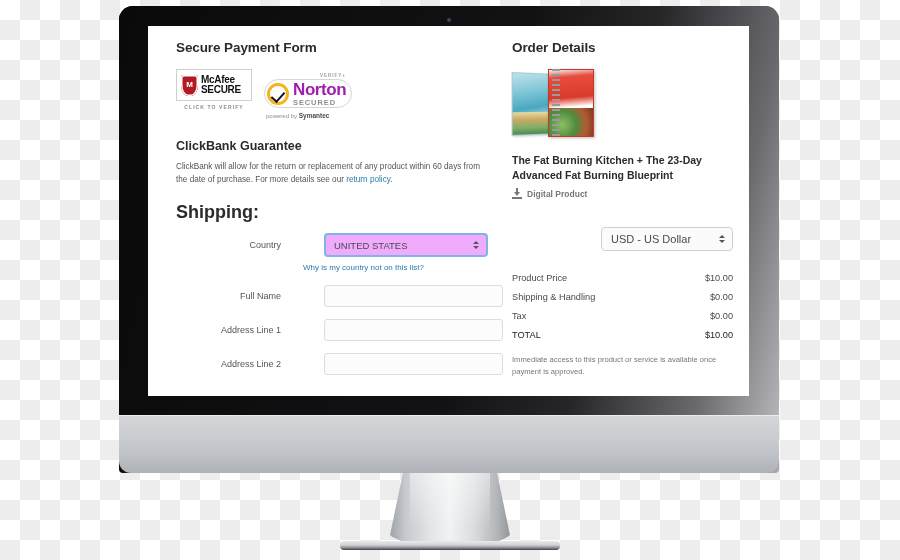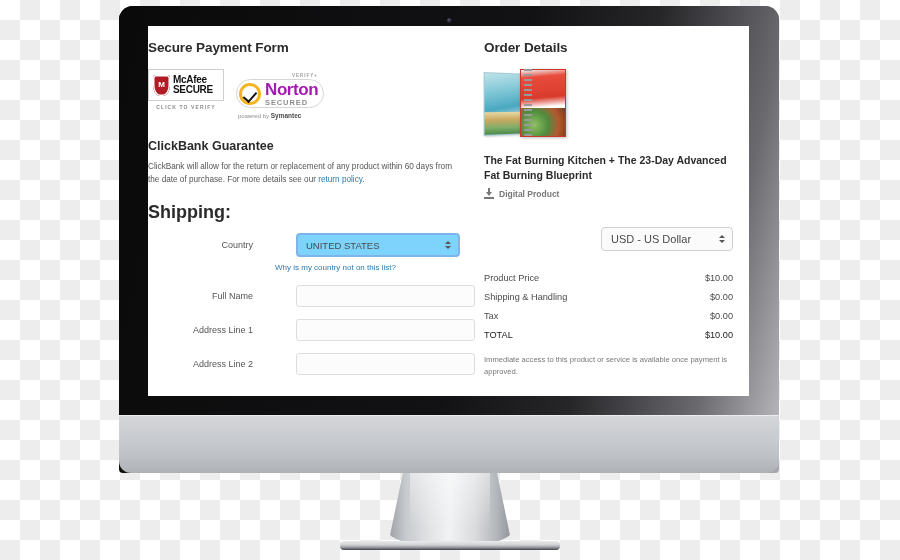--- a/index.html
+++ b/index.html
@@ -111,20 +111,21 @@
   }
 
   
   .page {
     position: absolute;
     inset: 0;
     padding: 14px 16px 0 0;
     display: flex;
     gap: 18px;
     color: #333;
+    margin-left: 28px;
   }
   .col-left  { width: 312px; flex: 0 0 312px; }
   .col-right { flex: 1; padding-left: 6px; }
 
   h2.section-title {
     font-size: 13.5px;
     font-weight: bold;
     color: #2b2b2b;
     letter-spacing: -.1px;
     margin-bottom: 14px;
@@ -218,21 +219,21 @@
     height: 22px;
     border: 1px solid #dddddd;
     border-radius: 3px;
     background: #fcfcfc;
   }
   .select-wrap {
     flex: 1; position: relative;
     height: 24px;
     border: 2px solid #7fb4e8;
     border-radius: 4px;
-    background: #7dd3fc;
+    background: #f0abfc;
     display:flex; align-items:center;
     padding: 0 18px 0 8px;
   }
   .select-wrap .val { font-size: 9.5px; color:#4a4a4a; }
   .arrows {
     position:absolute; right:7px; top:50%; transform: translateY(-50%);
     display:flex; flex-direction:column; gap:2px;
   }
   .arrows i {
     width:0;height:0;border-left:3px solid transparent;border-right:3px solid transparent;

